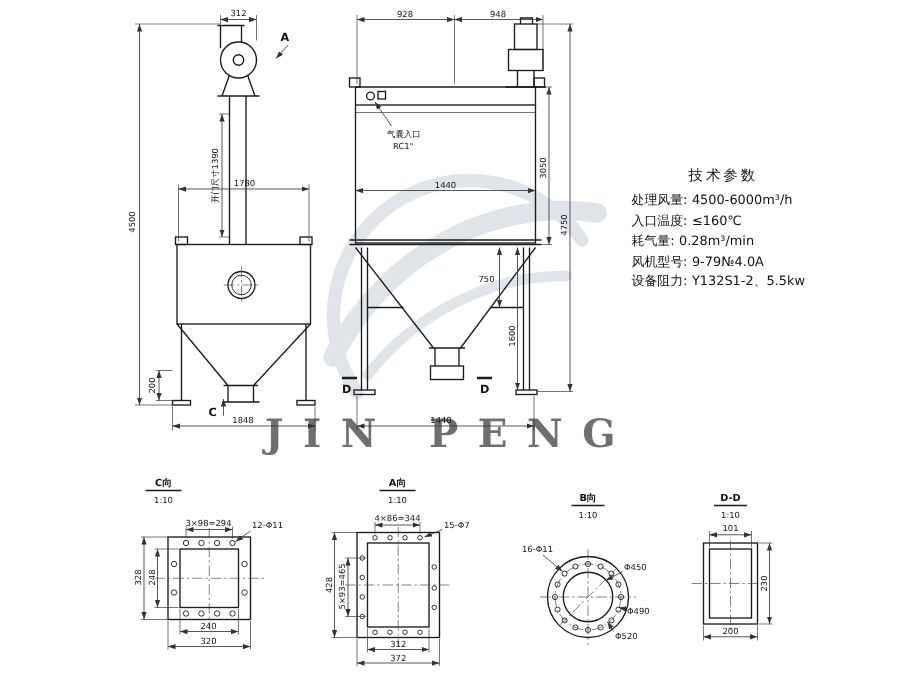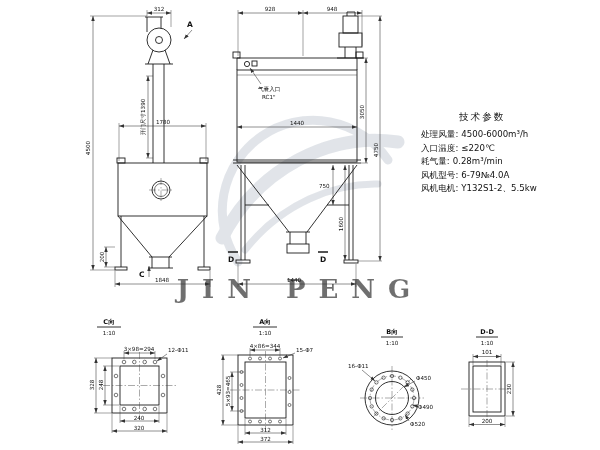--- a/index.html
+++ b/index.html
@@ -295,18 +295,18 @@
     <text class="t5" x="487" y="422.5" text-anchor="middle">200</text>
     <path class="ex" d="M506,362 H515 M506,416 H515"></path>
     <line class="dm" x1="513" y1="362" x2="513" y2="416" marker-start="url(#ma)" marker-end="url(#ma)"></line>
     <text class="t5" transform="translate(511,389) rotate(-90)" text-anchor="middle">230</text>
   </g>
 </svg>
 
 <div class="params">
   <div class="params-title">技术参数</div>
   <div class="prow"><span class="pl">处理风量:</span><span class="pv">4500-6000m³/h</span></div>
-  <div class="prow"><span class="pl">入口温度:</span><span class="pv">≤220℃</span></div>
+  <div class="prow"><span class="pl">入口温度:</span><span class="pv">≤160℃</span></div>
   <div class="prow"><span class="pl">耗气量:</span><span class="pv">0.28m³/min</span></div>
-  <div class="prow"><span class="pl">风机型号:</span><span class="pv">6-79№4.0A</span></div>
-  <div class="prow"><span class="pl">风机电机:</span><span class="pv">Y132S1-2、5.5kw</span></div>
+  <div class="prow"><span class="pl">风机型号:</span><span class="pv">9-79№4.0A</span></div>
+  <div class="prow"><span class="pl">设备阻力:</span><span class="pv">Y132S1-2、5.5kw</span></div>
 </div>
 </div>
 
 </body></html>

